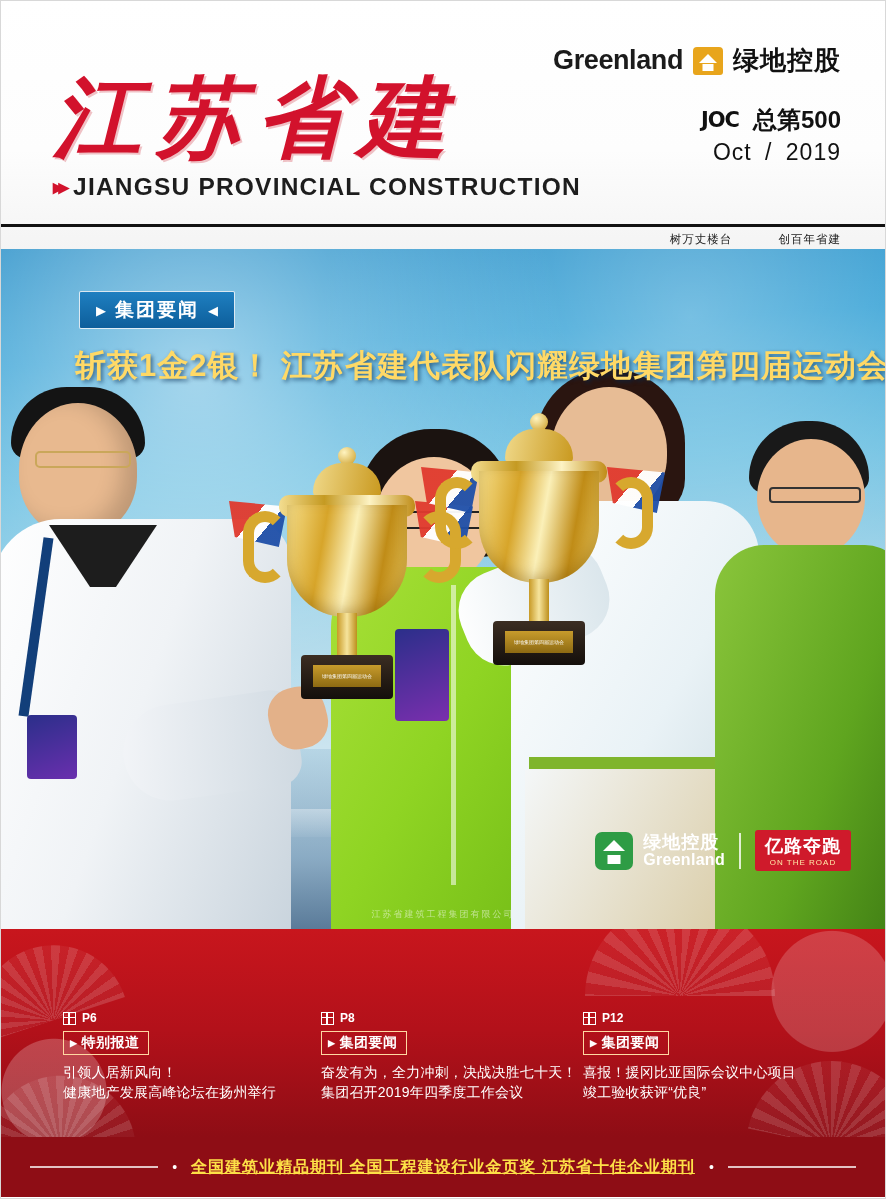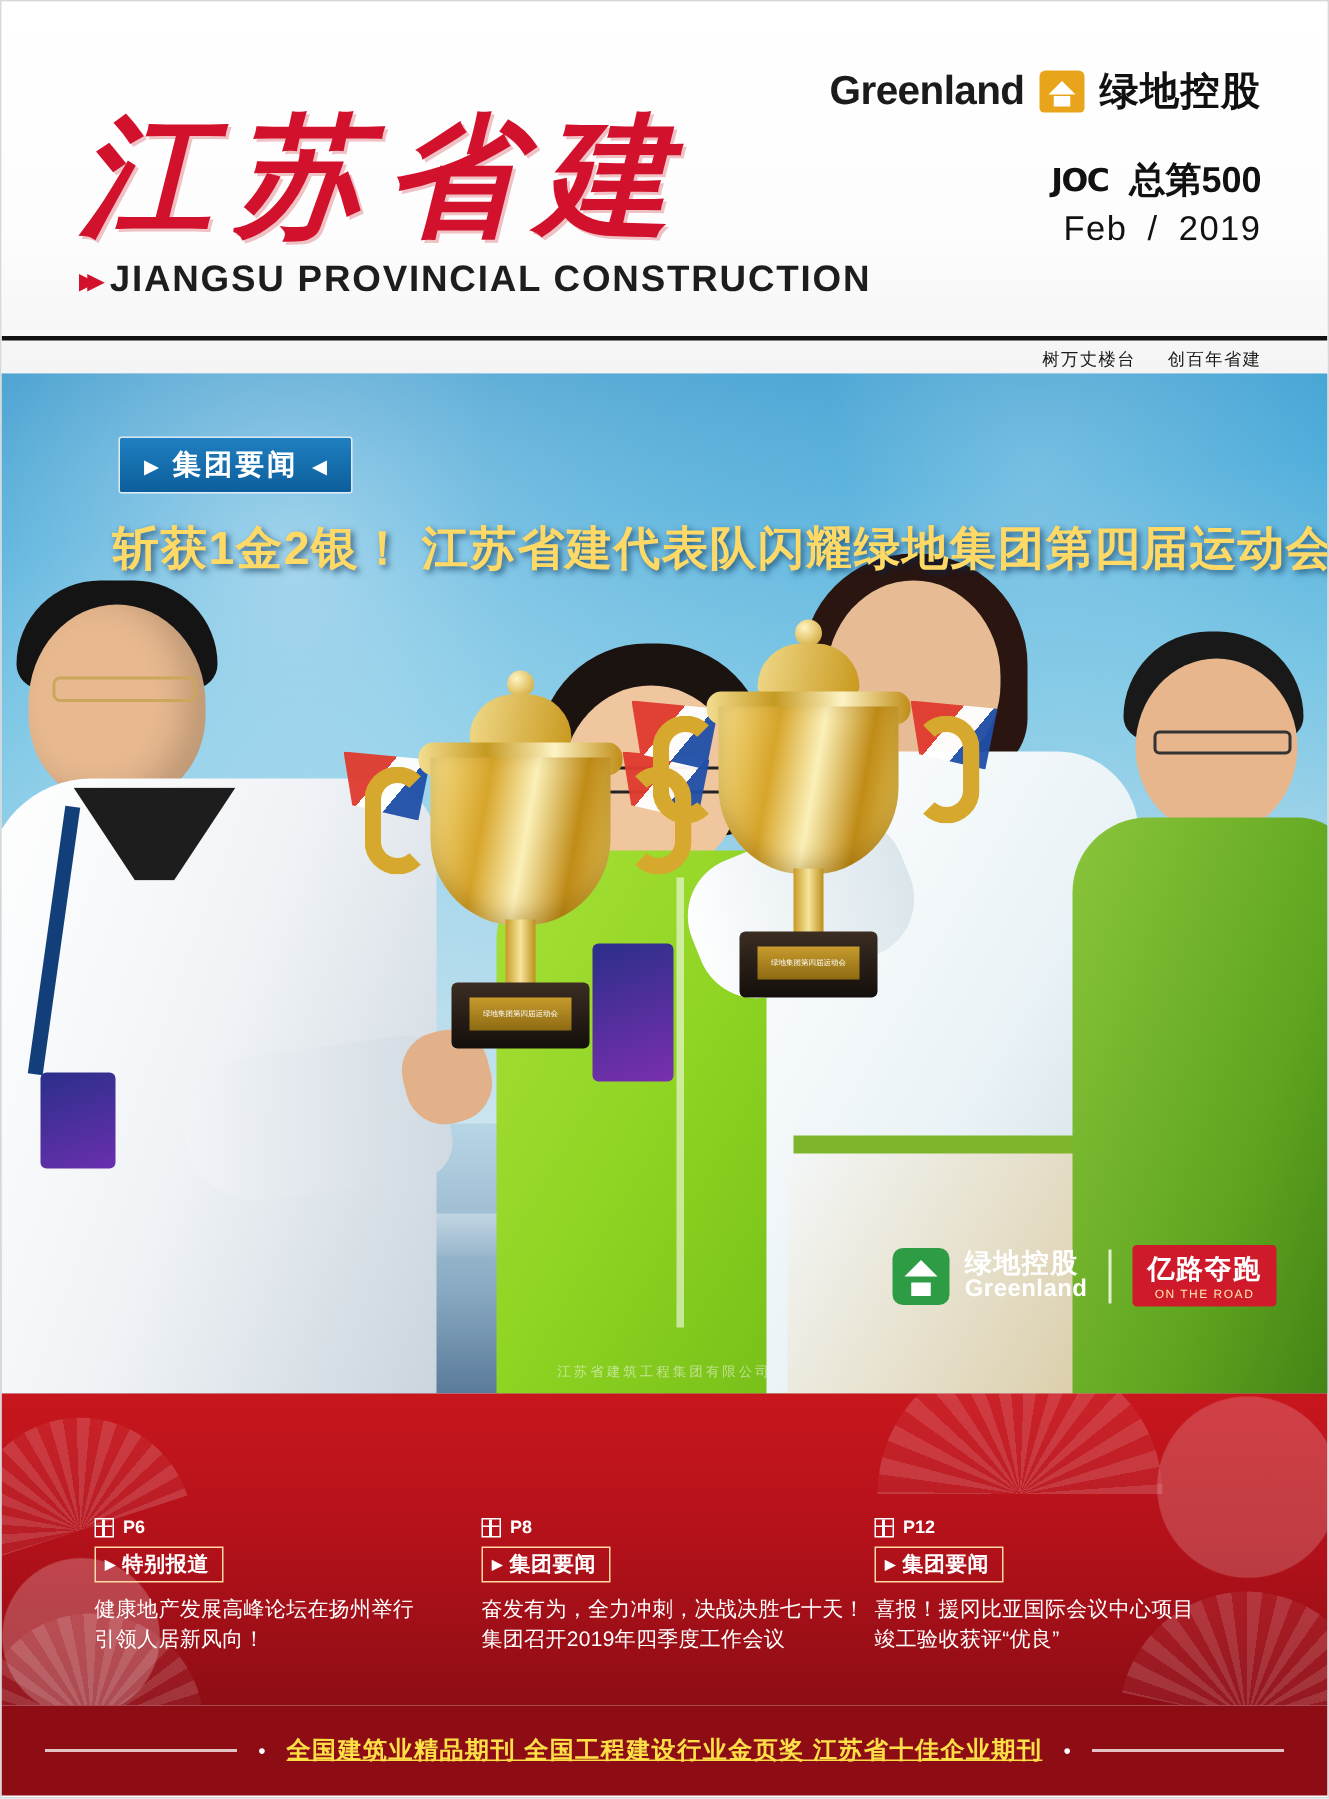--- a/index.html
+++ b/index.html
@@ -121,21 +121,21 @@
   .issue-row3 .slash { margin: 0 6px; }
 
   .mast-divider {
     position: absolute; left: 0; right: 0; bottom: 22px;
     height: 3px; background: #111;
   }
   .mast-tagline {
     position: absolute; right: 44px; bottom: 2px;
     font-size: 11.5px; color: #1a1a1a; letter-spacing: 1px;
   }
-  .mast-tagline span { margin-left: 17px; }
+  .mast-tagline span { margin-left: 42px; }
 
   
   .hero {
     position: relative;
     height: 680px;
     overflow: hidden;
     background: #7fb6d6;
   }
   .hero-bg {
     position: absolute; inset: 0;
@@ -505,21 +505,21 @@
         <span class="logo-en">JIANGSU PROVINCIAL CONSTRUCTION</span>
       </div>
     </div>
 
     <div class="issue">
       <div class="issue-row2">
         <span class="issue-joc">JOC</span>
         <span class="issue-total">总第500</span>
       </div>
       <div class="issue-row3">
-        <span>Feb</span>
+        <span>Oct</span>
         <span class="slash">/</span>
         <span>2019</span>
       </div>
     </div>
 
     <div class="mast-divider"></div>
     <div class="mast-tagline">
       <span>树万丈楼台</span>
       <span>创百年省建</span>
     </div>
@@ -633,22 +633,22 @@
 
       <div class="teaser-col">
         <div class="t-page">
           <span class="t-page-icon"></span>
           <span>P6</span>
         </div>
         <div class="t-tag">
           <span class="tri">▶</span>
           <span>特别报道</span>
         </div>
+        <div class="t-line">引领人居新风向！</div>
         <div class="t-line">健康地产发展高峰论坛在扬州举行</div>
-        <div class="t-line">引领人居新风向！</div>
       </div>
 
       <div class="teaser-col">
         <div class="t-page">
           <span class="t-page-icon"></span>
           <span>P8</span>
         </div>
         <div class="t-tag">
           <span class="tri">▶</span>
           <span>集团要闻</span>

